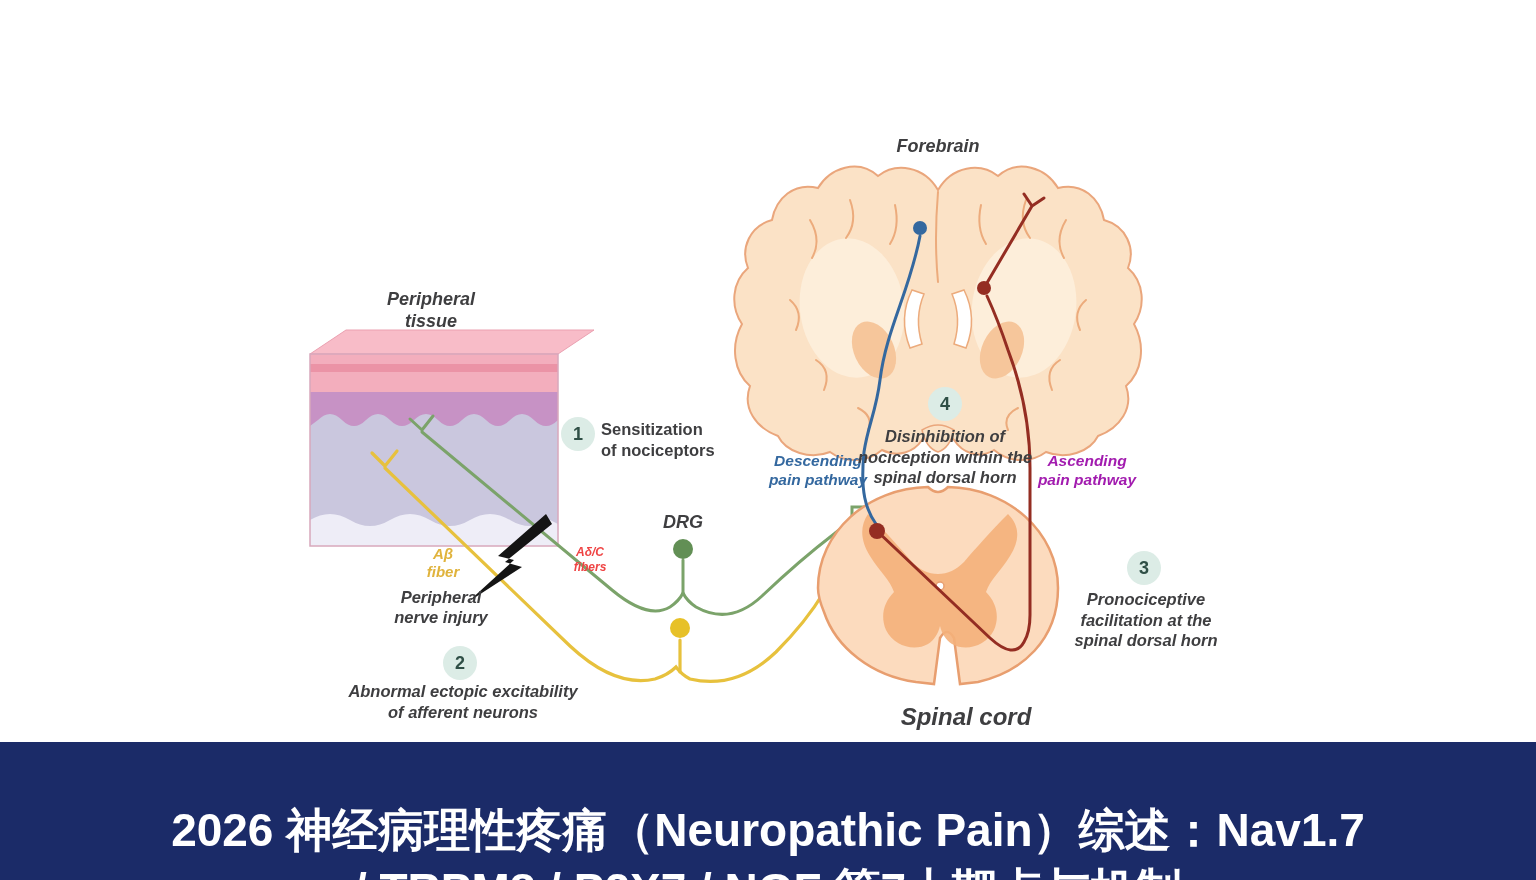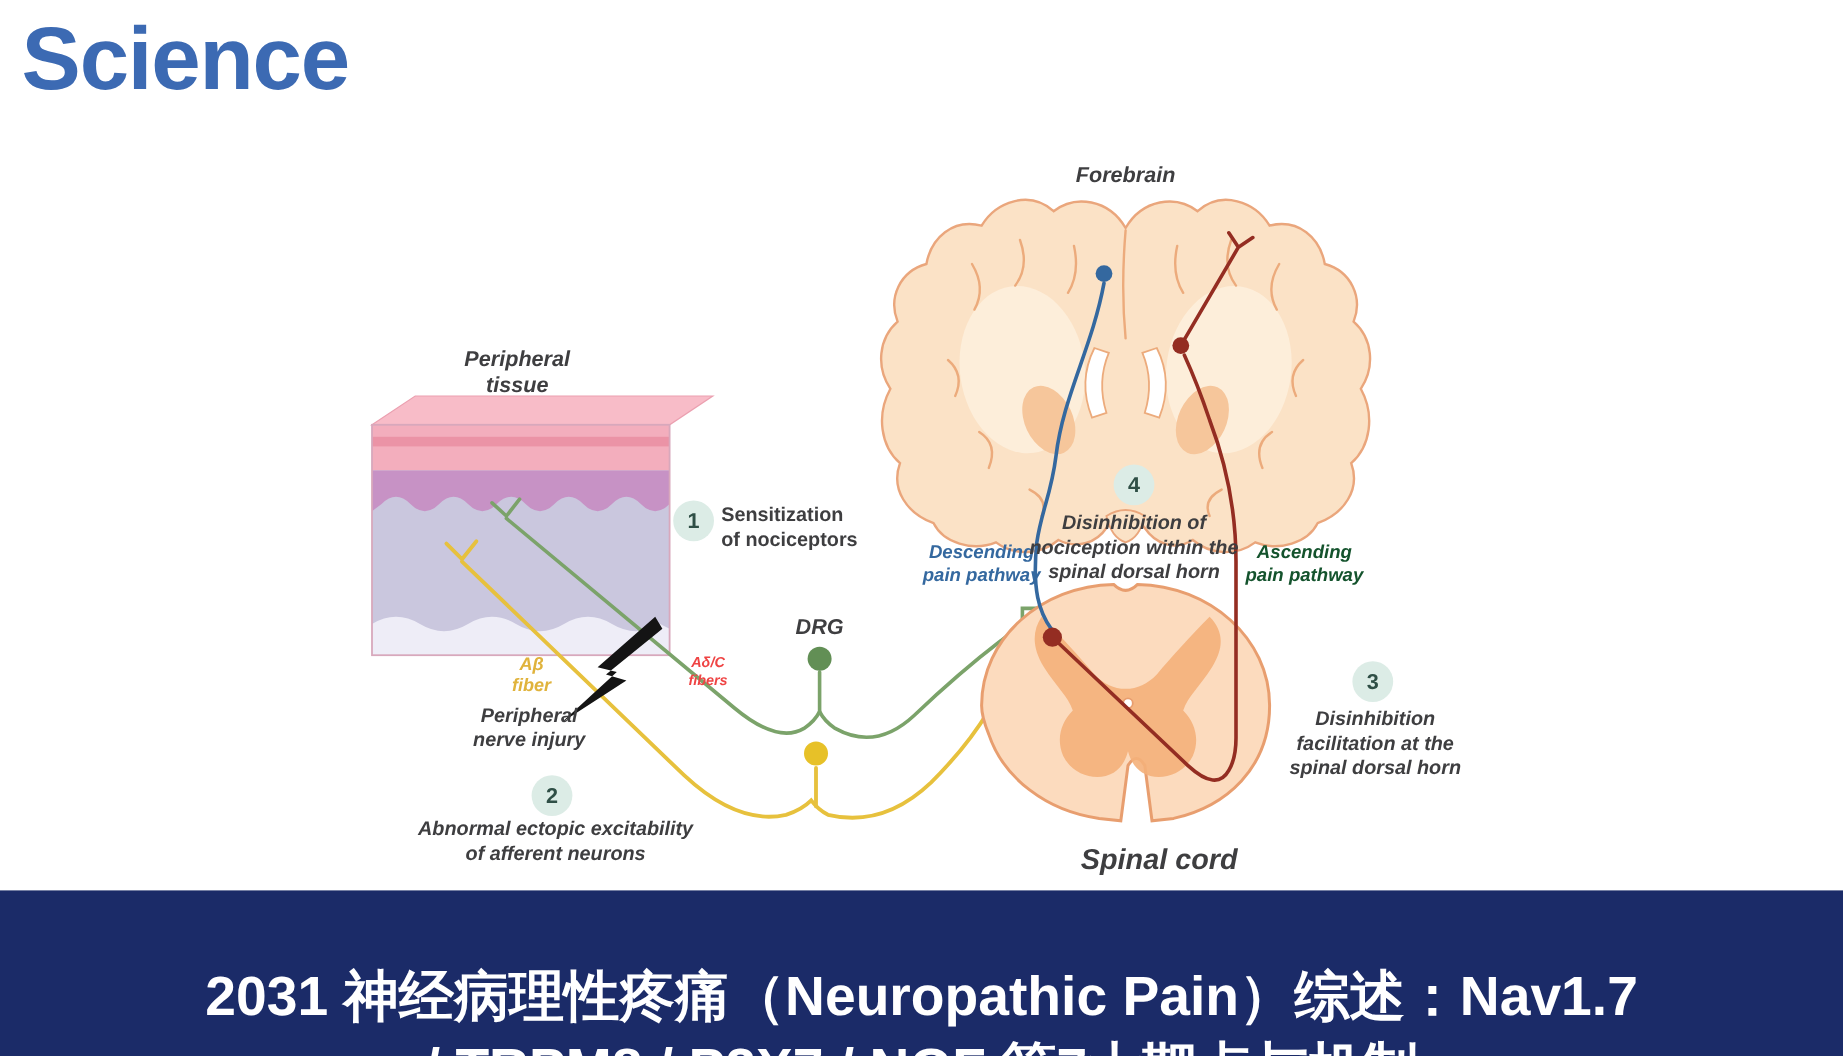--- a/index.html
+++ b/index.html
@@ -25,21 +25,21 @@
   .lbl{position:absolute;font-weight:700;color:#3E3E40;white-space:pre-line;line-height:1.22;}
   .center{text-align:center;font-style:italic;}
   .lbl-tissue{left:331px;top:289px;width:200px;font-size:18px;}
   .lbl-forebrain{left:838px;top:136px;width:200px;font-size:18px;}
   .lbl-spinalcord{left:886px;top:702px;width:160px;font-size:24px;}
   .lbl-drg{left:657px;top:512px;width:52px;font-size:18px;}
   .lbl-ab{left:408px;top:545px;width:70px;font-size:15px;color:#E0B33C;}
   .lbl-adc{left:555px;top:545px;width:70px;font-size:12px;color:#ef4444;}
   .lbl-injury{left:356px;top:587px;width:170px;font-size:16.5px;}
   .lbl-desc{left:743px;top:452px;width:150px;font-size:15.5px;color:#34689F;}
-  .lbl-asc{left:1012px;top:452px;width:150px;font-size:15.5px;color:#14532d;}
+  .lbl-asc{left:1012px;top:452px;width:150px;font-size:15.5px;color:#a21caf;}
   .step-circle{
     position:absolute;width:34px;height:34px;border-radius:50%;
     background:#DCECE6;color:#2F4F46;font-size:18px;font-weight:700;
     display:flex;align-items:center;justify-content:center;
   }
   .step-text{position:absolute;font-weight:700;color:#3E3E40;white-space:pre-line;
     line-height:1.25;font-size:16.5px;}
   .c1{left:561px;top:417px;}  .t1{left:601px;top:419px;width:170px;text-align:left;}
   .c2{left:443px;top:646px;}  .t2{left:328px;top:681px;width:270px;}
   .c3{left:1127px;top:551px;} .t3{left:1041px;top:589px;width:210px;}
@@ -57,21 +57,20 @@
   }
   .banner-line2{
     position:absolute;left:0;top:118px;width:1536px;
     font-size:46px;font-weight:800;white-space:nowrap;
   }
 </style>
 </head>
 <body>
 
 <div class="logo">
-  <span class="logo-science">Science</span>
 </div>
 
 <svg class="art" width="1536" height="880" viewBox="0 0 1536 880">
 
   <g>
     <polygon points="310,354 346,330 594,330 558,354" fill="#F8BCC8" stroke="#EBA0B0" stroke-width="1"></polygon>
     <rect x="310" y="354" width="248" height="192" fill="#CAC7DE"></rect>
     <rect x="310" y="354" width="248" height="38" fill="#F3AEBD"></rect>
     <rect x="310" y="364" width="248" height="8" fill="#EB93A6"></rect>
     <path d="M310,392 L558,392 L558,420 Q546,432 534,420 Q522,408 510,420 Q498,432 486,420
@@ -178,24 +177,24 @@
 <div class="lbl lbl-asc center">Ascending
 pain pathway</div>
 
 <div class="step-circle c1">1</div>
 <div class="step-text t1">Sensitization
 of nociceptors</div>
 <div class="step-circle c2">2</div>
 <div class="step-text t2 center">Abnormal ectopic excitability
 of afferent neurons</div>
 <div class="step-circle c3">3</div>
-<div class="step-text t3 center">Disinhibition
+<div class="step-text t3 center">Pronociceptive
 facilitation at the
 spinal dorsal horn</div>
 <div class="step-circle c4">4</div>
 <div class="step-text t4 center">Disinhibition of
 nociception within the
 spinal dorsal horn</div>
 
 <div class="banner">
-  <div class="banner-line1">2031 神经病理性疼痛（Neuropathic Pain）综述：Nav1.7</div>
+  <div class="banner-line1">2026 神经病理性疼痛（Neuropathic Pain）综述：Nav1.7</div>
   <div class="banner-line2">/ TRPM8 / P2X7 / NGF 等7大靶点与机制</div>
 </div>
 
 </body></html>

